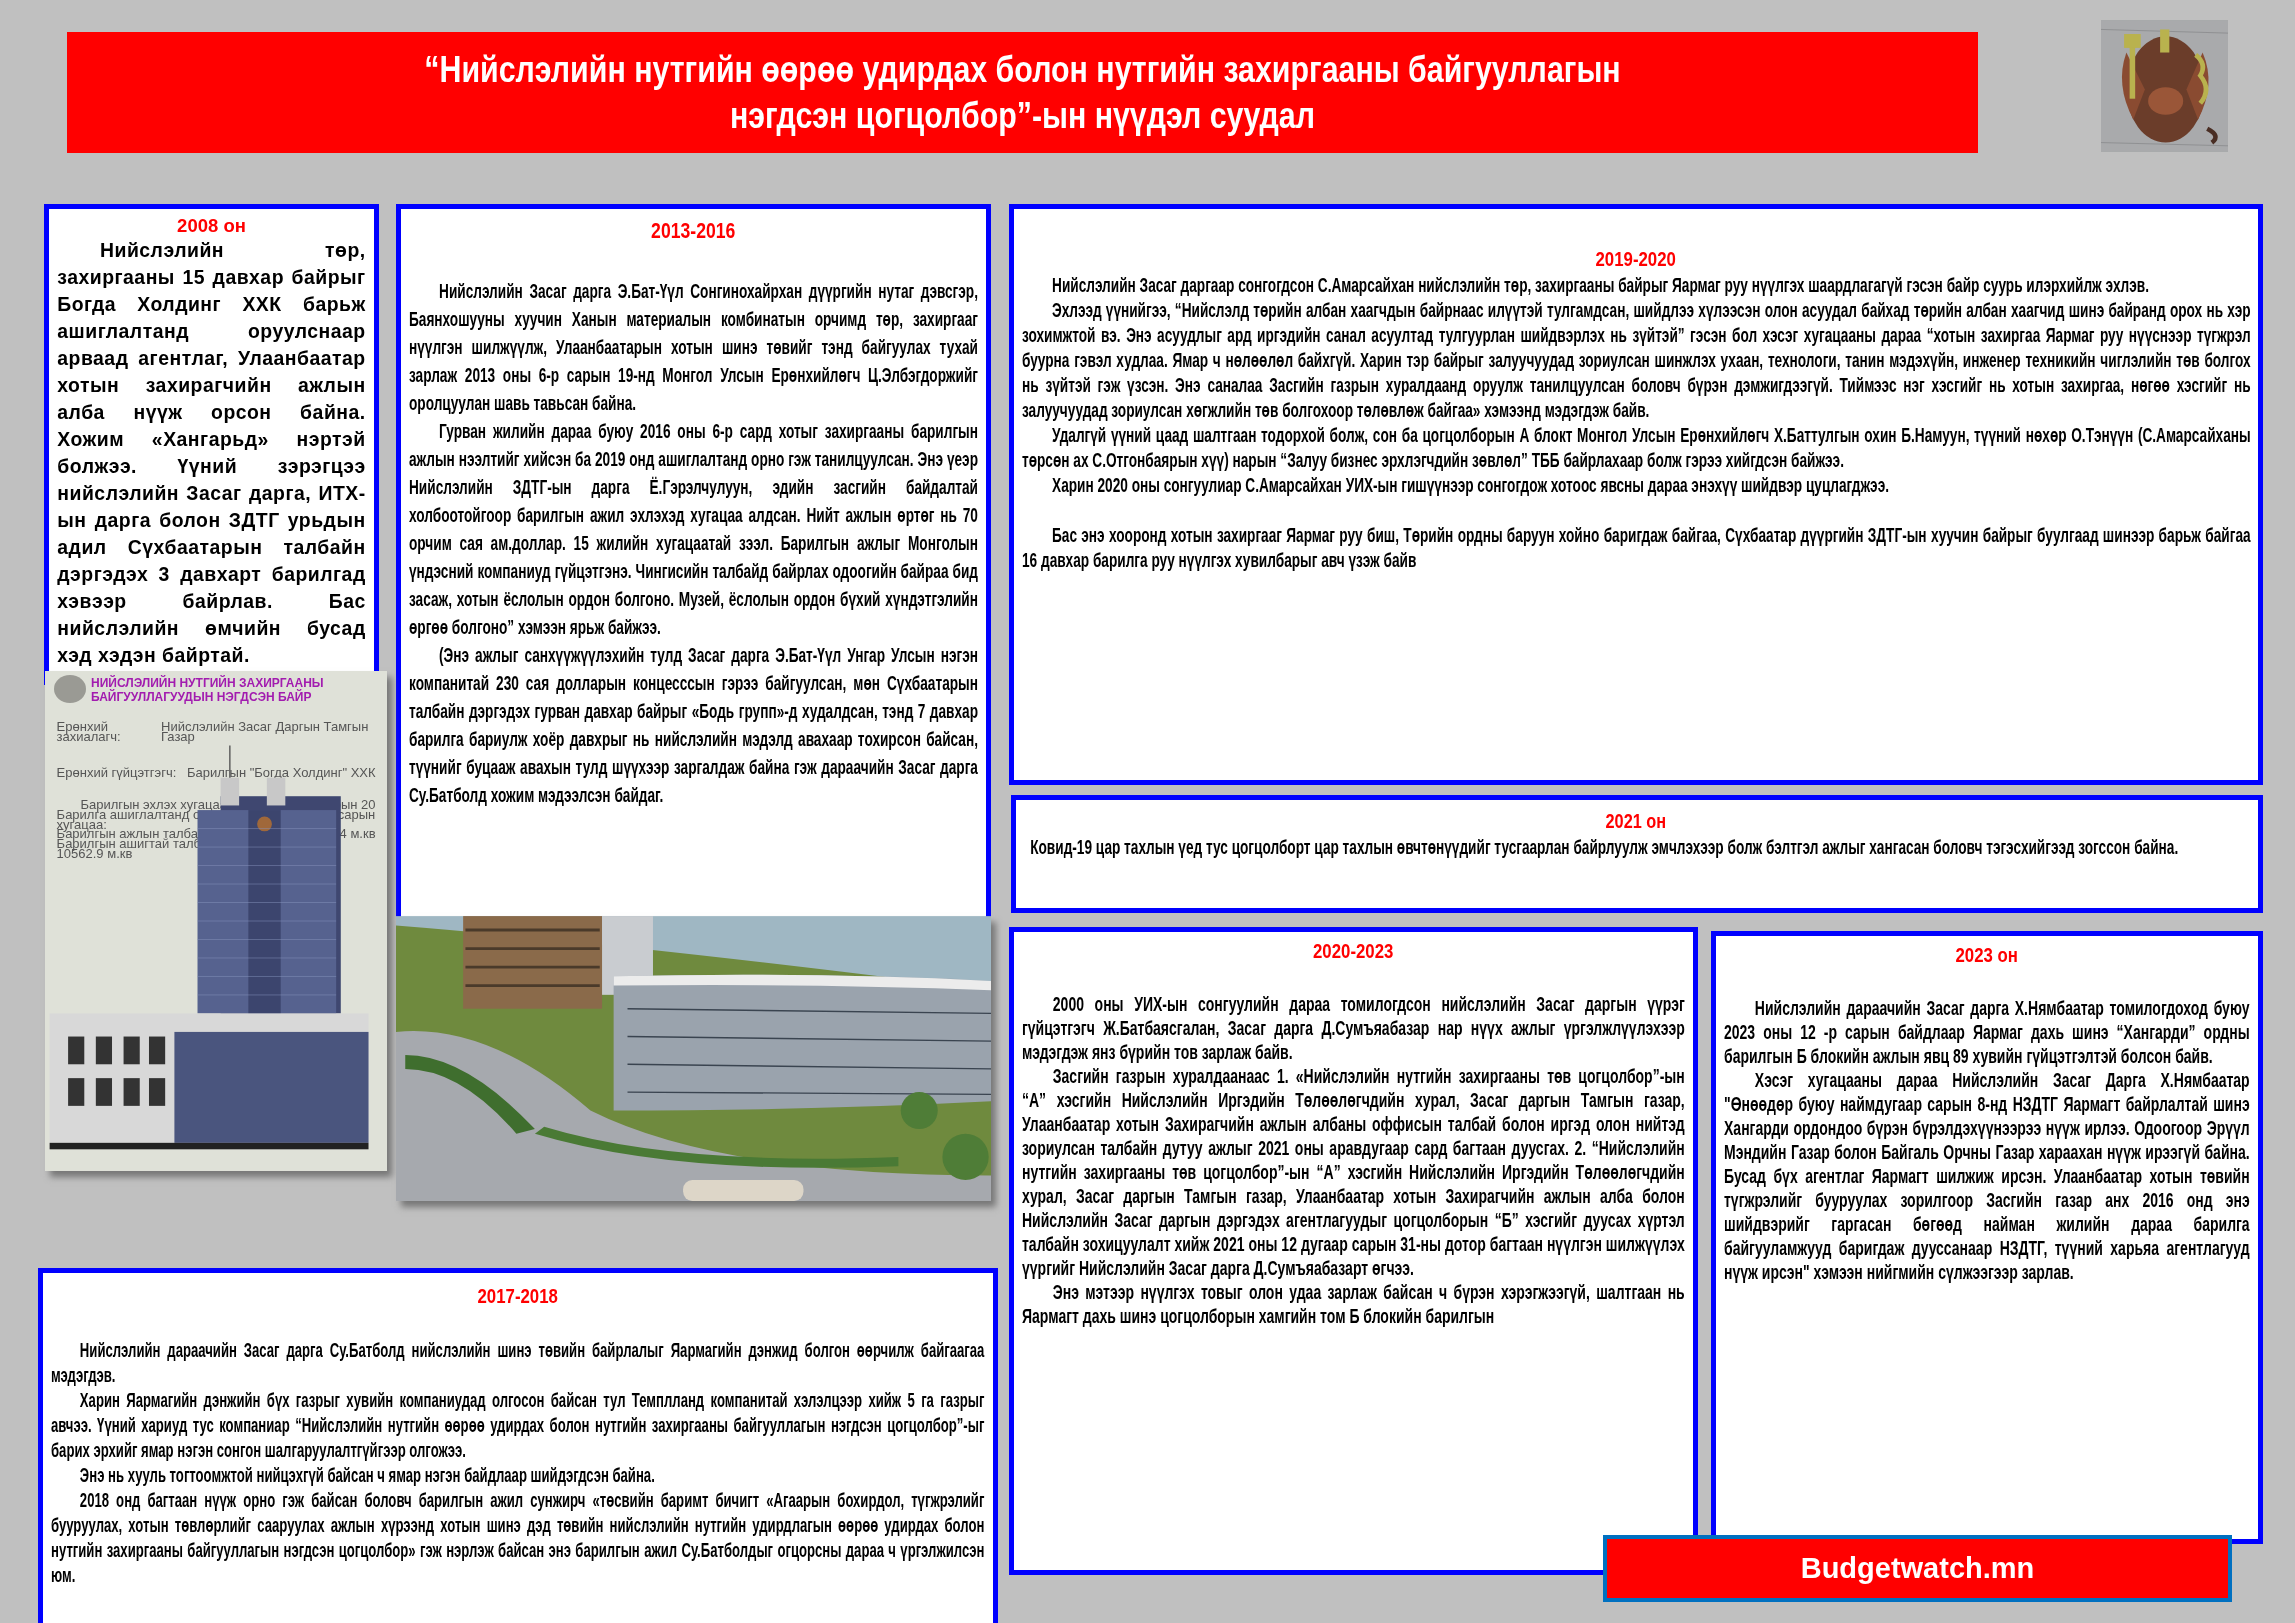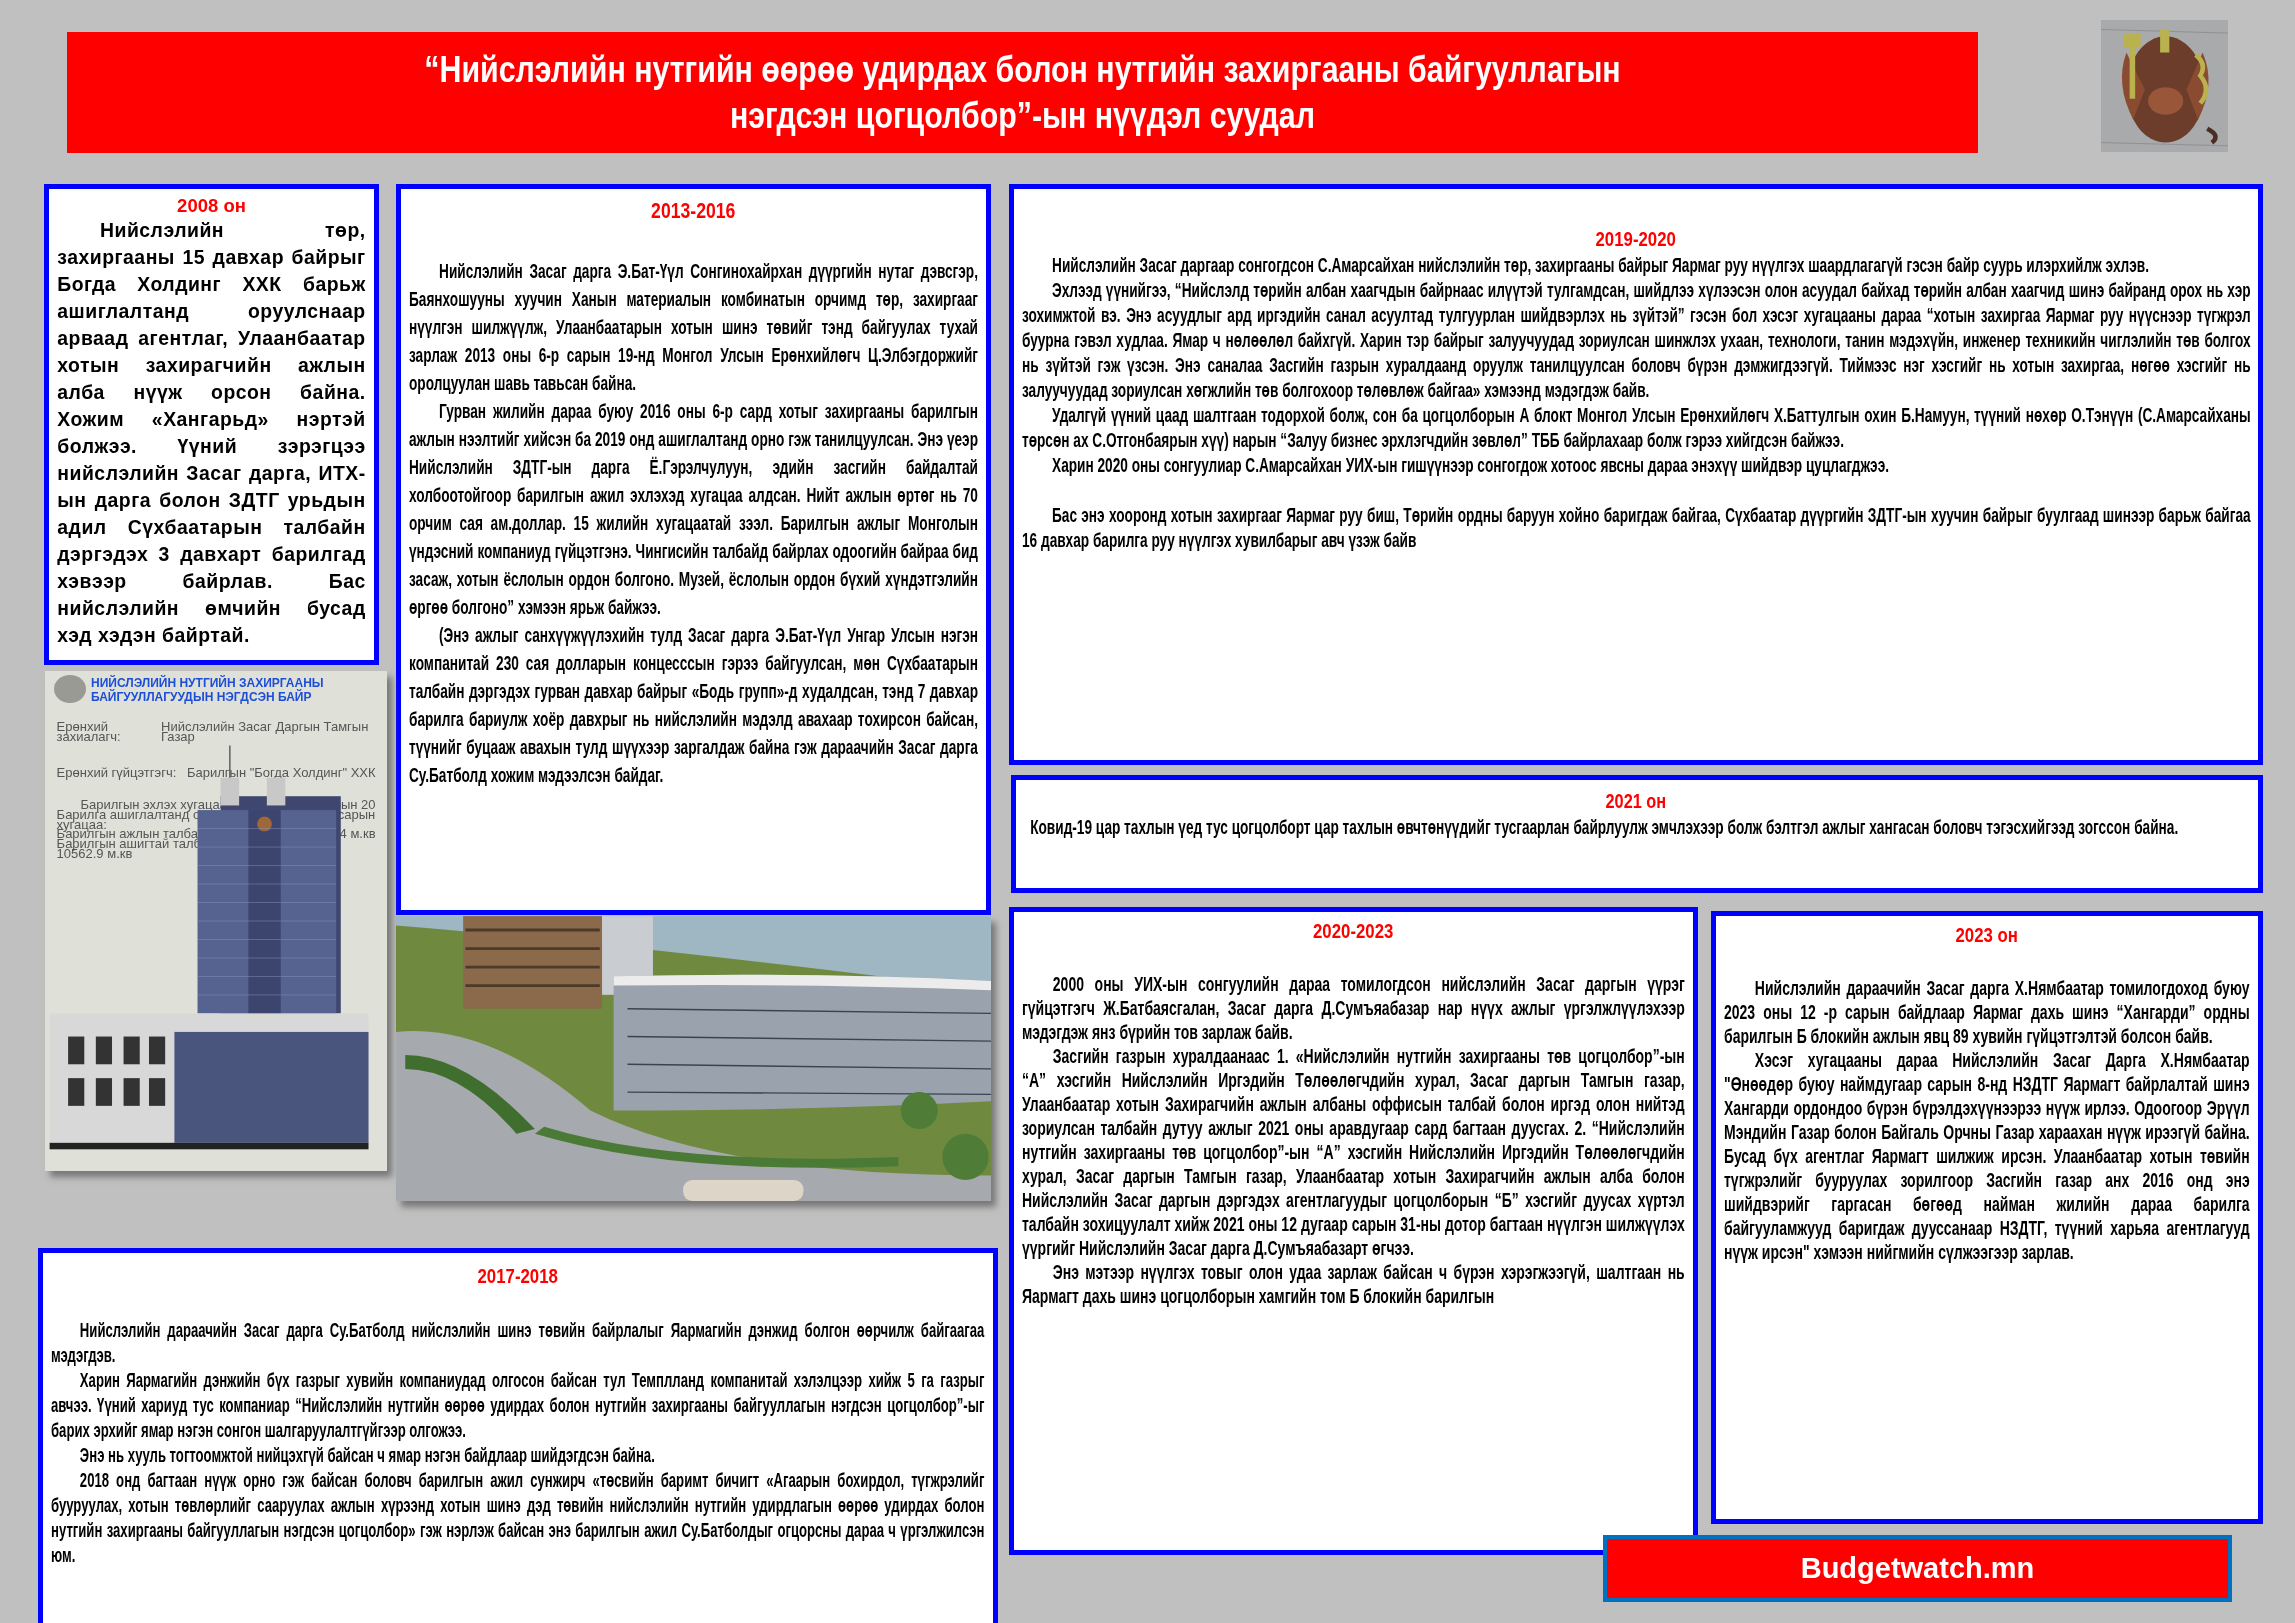--- a/index.html
+++ b/index.html
@@ -1,21 +1,21 @@
 <!DOCTYPE html>
 <html style="font-size:7.4px"><head>
 <meta charset="utf-8">
 <style>
   html,body{margin:0;padding:0;}
   body{width:2295px;height:1623px;background:#c0c0c0;position:relative;overflow:hidden;font-family:"Liberation Sans",sans-serif;}
   .abs{position:absolute;box-sizing:border-box;}
   .title-banner{left:67px;top:32px;width:1911px;height:121px;background:#ff0000;color:#fff;display:flex;align-items:center;justify-content:center;text-align:center;}
   .title-banner h1{margin:0;font-size:37px;line-height:46px;font-weight:bold;font-family:"Liberation Sans",sans-serif;transform:scaleX(0.82);white-space:nowrap;}
   .emblem{left:2101px;top:20px;width:127px;height:132px;background:#a7a8aa;overflow:hidden;}
-  .panel{background:#fff;border:5.1px solid #0000ff;padding:4.6px 8.3px;color:#000;}
+  .panel{background:#fff;border:5.1px solid #0000ff;padding:4.6px 8.3px;color:#000;margin-top:20px;}
   .panel .ptitle{color:#ff0000;font-weight:bold;text-align:center;margin:0;}
   .panel p{margin:0;text-align:justify;font-weight:bold;text-indent:2.2em;}
   .p2008{left:44px;top:184px;width:335px;height:481px;}
   .p2008 .ptitle{font-size:18.5px;line-height:23px;}
   .p2008 p{font-size:19.4px;line-height:27px;letter-spacing:0.5px;}
   .p2013{left:396px;top:184px;width:595px;height:731px;}
   .p2019{left:1009px;top:184px;width:1254px;height:581px;}
   .p2021{left:1011px;top:775px;width:1252px;height:118px;padding-left:6px;}
   .p2020{left:1009px;top:907px;width:689px;height:648px;}
   .p2023{left:1711px;top:911px;width:552px;height:613px;}
@@ -108,21 +108,21 @@
   <div style="width:160%;transform:scaleX(0.625);transform-origin:0 0;">
     <p style="font-size:21px;line-height:25px;">Нийслэлийн дараачийн Засаг дарга Су.Батболд нийслэлийн шинэ төвийн байрлалыг Яармагийн дэнжид болгон өөрчилж байгаагаа мэдэгдэв.</p>
     <p style="font-size:21px;line-height:25px;">Харин Яармагийн дэнжийн бүх газрыг хувийн компаниудад олгосон байсан тул Темплланд компанитай хэлэлцээр хийж 5 га газрыг авчээ. Үүний хариуд тус компаниар “Нийслэлийн нутгийн өөрөө удирдах болон нутгийн захиргааны байгууллагын нэгдсэн цогцолбор”-ыг барих эрхийг ямар нэгэн сонгон шалгаруулалтгүйгээр олгожээ.</p>
     <p style="font-size:21px;line-height:25px;">Энэ нь хууль тогтоомжтой нийцэхгүй байсан ч ямар нэгэн байдлаар шийдэгдсэн байна.</p>
     <p style="font-size:21px;line-height:25px;">2018 онд багтаан нүүж орно гэж байсан боловч барилгын ажил сунжирч «төсвийн баримт бичигт «Агаарын бохирдол, түгжрэлийг бууруулах, хотын төвлөрлийг сааруулах ажлын хүрээнд хотын шинэ дэд төвийн нийслэлийн нутгийн удирдлагын өөрөө удирдах болон нутгийн захиргааны байгууллагын нэгдсэн цогцолбор» гэж нэрлэж байсан энэ барилгын ажил Су.Батболдыг огцорсны дараа ч үргэлжилсэн юм.</p>
   </div>
 </div>
 
 <div class="abs photo1">
   <div style="position:absolute;left:9.3px;top:3.7px;width:32px;height:28px;border-radius:50%;background:#9a9a94;"></div>
-  <div style="position:absolute;left:46px;top:4.6px;font-size:12px;font-weight:bold;color:#1d4ed8;line-height:14px;">
+  <div style="position:absolute;left:46px;top:4.6px;font-size:12px;font-weight:bold;color:#a21caf;line-height:14px;">
     <div>НИЙСЛЭЛИЙН НУТГИЙН ЗАХИРГААНЫ</div>
     <div>БАЙГУУЛЛАГУУДЫН НЭГДСЭН БАЙР</div>
   </div>
   <div style="position:absolute;left:11.6px;top:51px;width:319px;font-size:13px;color:#555;line-height:9.7px;">
     <div style="display:flex;justify-content:space-between;">
         <span>Ерөнхий захиалагч:</span>
         <span>Нийслэлийн Засаг Даргын Тамгын Газар</span>
       </div>
     <div style="display:flex;justify-content:space-between;margin-top:27px;">
         <span>Ерөнхий гүйцэтгэгч:</span>

